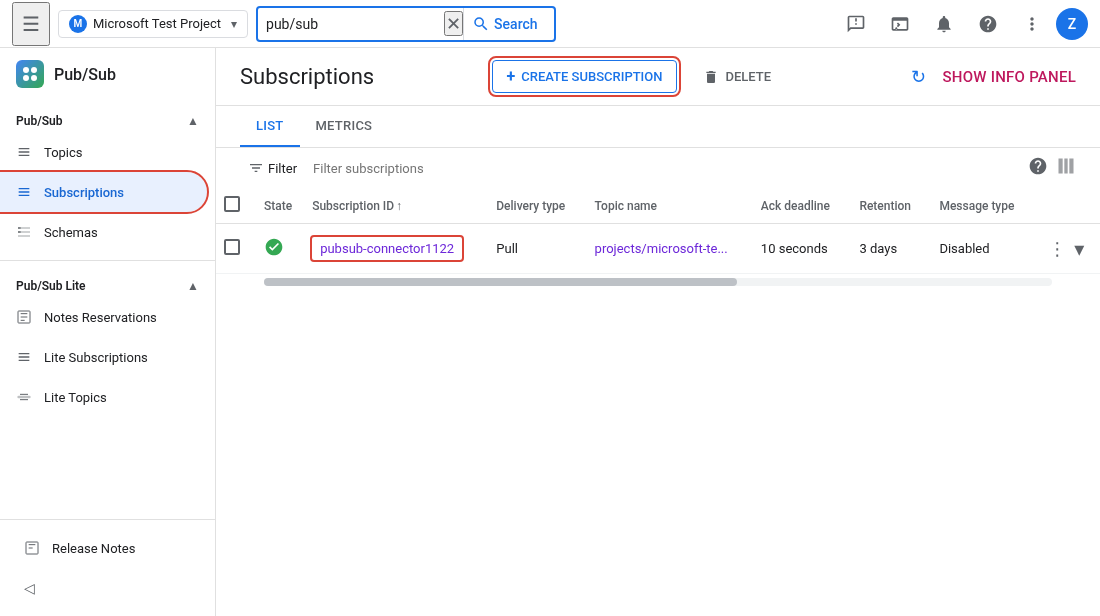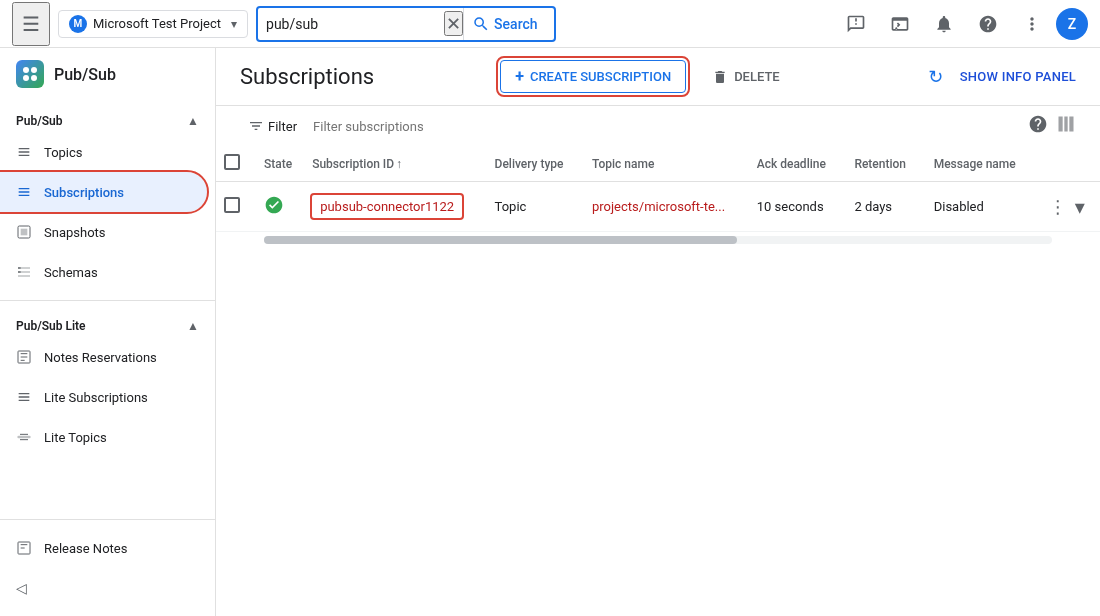--- a/index.html
+++ b/index.html
@@ -69,21 +69,21 @@
       display: flex; align-items: center; gap: 12px; padding: 0 16px; height: 40px;
       cursor: pointer; font-size: 13px; color: #202124; border-radius: 0 20px 20px 0;
       margin-right: 8px; position: relative;
     }
     .sidebar-item.active { background: #e8f0fe; color: #1967d2; font-weight: 500; }
     .sidebar-item .item-icon { font-size: 16px; color: #5f6368; flex-shrink: 0; }
     .sidebar-item.active .item-icon { color: #1967d2; }
     .sidebar-item.highlighted { outline: 2px solid #db4437; border-radius: 0 20px 20px 0; }
 
     .sidebar-divider { height: 1px; background: #e0e0e0; margin: 4px 0; }
-    .sidebar-bottom { margin-top: auto; padding: 8px 0; border-top: 1px solid #e0e0e0; }
+    .sidebar-bottom { margin-top: auto; padding: 8px 8px; border-top: 1px solid #e0e0e0; }
 
     
     .content { flex: 1; overflow-y: auto; display: flex; flex-direction: column; }
     .content-header {
       display: flex; align-items: center; justify-content: space-between;
       padding: 12px 24px; border-bottom: 1px solid #e0e0e0; flex-shrink: 0;
     }
     .content-title { font-size: 22px; font-weight: 400; color: #202124; }
     .header-actions { display: flex; align-items: center; gap: 12px; }
     .btn-create {
@@ -96,21 +96,21 @@
       display: flex; align-items: center; gap: 6px; background: transparent;
       border: none; color: #5f6368; font-size: 13px; font-weight: 500;
       padding: 6px 14px; border-radius: 4px; cursor: pointer;
     }
     .header-right { display: flex; align-items: center; gap: 8px; }
     .refresh-btn {
       width: 32px; height: 32px; border: none; background: transparent; cursor: pointer;
       display: flex; align-items: center; justify-content: center; color: #1a73e8; font-size: 18px;
     }
     .show-info-btn {
-      background: transparent; border: none; color: #1d4ed8; font-size: 13px;
+      background: transparent; border: none; color: #be185d; font-size: 15px;
       font-weight: 500; cursor: pointer; letter-spacing: 0.25px;
     }
 
     
     .tabs {
       display: flex; border-bottom: 1px solid #e0e0e0; padding: 0 24px; flex-shrink: 0;
     }
     .tab {
       padding: 12px 16px; font-size: 13px; font-weight: 500; color: #5f6368;
       cursor: pointer; border-bottom: 2px solid transparent; letter-spacing: 0.25px;
@@ -144,21 +144,21 @@
     thead th:first-child { width: 40px; padding: 8px; }
     thead th:nth-child(2) { width: 40px; padding: 8px; }
     tbody tr { border-bottom: 1px solid #f1f3f4; }
     tbody td { padding: 10px 12px; color: #202124; }
     tbody td:first-child { padding: 10px 8px; }
     tbody td:nth-child(2) { padding: 10px 8px; }
     .checkbox {
       width: 16px; height: 16px; border: 2px solid #5f6368; border-radius: 2px;
       cursor: pointer; display: inline-block;
     }
-    .sub-link { color: #b91c1c; text-decoration: none; cursor: pointer; }
+    .sub-link { color: #6d28d9; text-decoration: none; cursor: pointer; }
     .col-header-sort { display: flex; align-items: center; gap: 2px; cursor: pointer; }
 
     
     .sub-id-highlight {
       outline: 2px solid #db4437; border-radius: 2px;
     }
 
     .more-btn { color: #5f6368; cursor: pointer; font-size: 18px; padding: 4px; }
     .expand-btn { color: #5f6368; cursor: pointer; font-size: 20px; }
 
@@ -263,27 +263,20 @@
         <span>Topics</span>
       </div>
 
       <div class="sidebar-item active highlighted">
         <svg class="item-icon" viewBox="0 0 24 24" width="16" height="16" fill="#1967d2">
             <path d="M4 6h16v2H4zm0 5h16v2H4zm0 5h16v2H4z"></path>
           </svg>
         <span>Subscriptions</span>
       </div>
 
-      <div class="sidebar-item">
-        <svg class="item-icon" viewBox="0 0 24 24" width="16" height="16" fill="#5f6368">
-            <rect x="3" y="3" width="18" height="18" rx="2" stroke="#5f6368" stroke-width="1.5" fill="none"></rect>
-            <path d="M7 7h10v10H7z" fill="#5f6368" opacity="0.4"></path>
-          </svg>
-        <span>Snapshots</span>
-      </div>
 
       <div class="sidebar-item">
         <svg class="item-icon" viewBox="0 0 24 24" width="16" height="16" fill="#5f6368">
             <path d="M3 5h18v2H3zm0 6h18v2H3zm0 6h18v2H3z" opacity="0.4"></path>
             <rect x="3" y="5" width="4" height="2" fill="#5f6368"></rect>
             <rect x="3" y="11" width="4" height="2" fill="#5f6368"></rect>
           </svg>
         <span>Schemas</span>
       </div>
     </div>
@@ -350,20 +343,24 @@
             </svg>
           <span>DELETE</span>
         </button>
       </div>
       <div class="header-right">
         <button class="refresh-btn">↻</button>
         <button class="show-info-btn">SHOW INFO PANEL</button>
       </div>
     </div>
 
+    <div class="tabs">
+      <div class="tab active">LIST</div>
+      <div class="tab">METRICS</div>
+    </div>
 
     <div class="table-toolbar">
       <button class="filter-btn">
         <svg viewBox="0 0 24 24" width="16" height="16" fill="#5f6368">
             <path d="M10 18h4v-2h-4v2zM3 6v2h18V6H3zm3 7h12v-2H6v2z"></path>
           </svg>
         <span>Filter</span>
       </button>
       <input class="filter-input" type="text" placeholder="Filter subscriptions" style="">
       <div class="toolbar-right">
@@ -391,45 +388,45 @@
             <th>
               <div class="col-header-sort">
                 <span>Subscription ID</span>
                 <span style="font-size:12px;">↑</span>
               </div>
             </th>
             <th>Delivery type</th>
             <th>Topic name</th>
             <th>Ack deadline</th>
             <th>Retention</th>
-            <th>Message name</th>
+            <th>Message type</th>
             <th></th>
           </tr>
         </thead>
         <tbody>
           <tr>
             <td>
               <div class="checkbox"></div>
             </td>
             <td>
               <svg viewBox="0 0 24 24" width="20" height="20" fill="#34a853">
                   <path d="M12 2C6.48 2 2 6.48 2 12s4.48 10 10 10 10-4.48 10-10S17.52 2 12 2zm-2 14.5l-4-4 1.41-1.41L10 13.67l6.59-6.59L18 8.5l-8 8z"></path>
                 </svg>
             </td>
             <td>
               <div class="sub-id-highlight" style="display:inline-block;padding:4px 8px;">
                 <a class="sub-link">pubsub-connector1122</a>
               </div>
             </td>
-            <td>Topic</td>
+            <td>Pull</td>
             <td>
               <a class="sub-link">projects/microsoft-te...</a>
             </td>
             <td>10 seconds</td>
-            <td>2 days</td>
+            <td>3 days</td>
             <td>Disabled</td>
             <td style="display:flex;align-items:center;gap:4px;">
               <span class="more-btn">⋮</span>
               <span class="expand-btn">▾</span>
             </td>
           </tr>
         </tbody>
       </table>
 
       <div style="padding: 4px 24px;">

